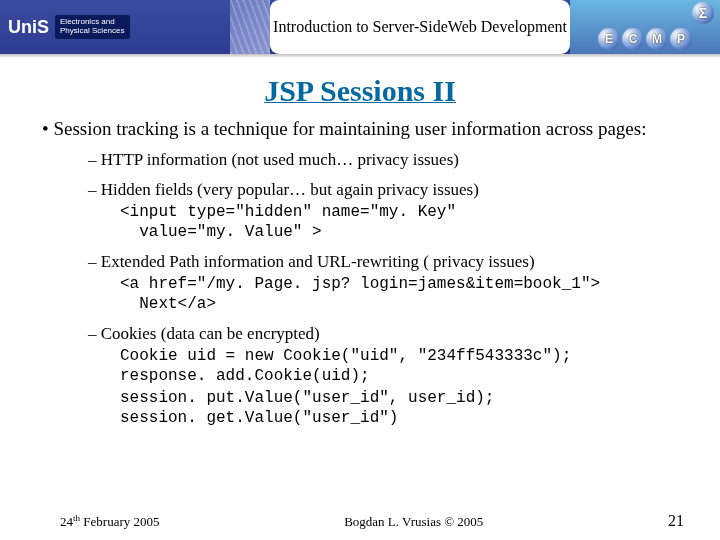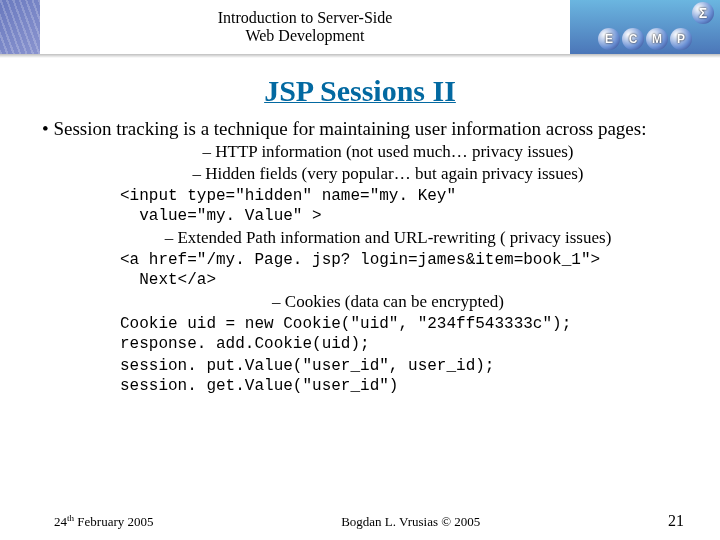--- a/index.html
+++ b/index.html
@@ -37,25 +37,26 @@
     font-family: Arial, sans-serif;
     font-size: 8px;
     line-height: 1.1;
     padding: 3px 5px;
     border-radius: 2px;
   }
   .header-center {
     flex: 1;
     background: #fff;
     display: flex;
-    flex-direction: column;
+    flex-direction: row;
     align-items: center;
     justify-content: center;
     font-size: 16px;
     line-height: 1.15;
+    border-radius: 9px;
   }
   .header-building {
     width: 40px;
     height: 54px;
     background: linear-gradient(135deg, #6a7abf 0%, #8a94cf 100%);
     position: relative;
     overflow: hidden;
   }
   .header-building::after {
     content: "";
@@ -99,47 +100,54 @@
   .content {
     padding: 10px 32px 0 42px;
     font-size: 19px;
     color: #000;
   }
   ul.top { list-style: none; padding-left: 0; }
   ul.top > li::before { content: "• "; }
   ul.top > li { margin-bottom: 4px; }
   .lvl1-cont { margin-left: 16px; }
   ul.dash { list-style: none; padding-left: 30px; font-size: 17px; }
-  ul.dash > li { margin-top: 2px; text-align: center; }
+  ul.dash > li { margin-top: 10px; }
   ul.dash > li::before { content: "– "; }
   .code-block {
     font-family: "Courier New", Courier, monospace;
     font-size: 16px;
     margin-left: 62px;
     margin-top: 2px;
     line-height: 1.25;
     white-space: pre-wrap;
   }
   .footer {
     position: absolute;
     bottom: 10px;
-    left: 10px; right: 0;
+    left: 16px; right: 0;
     display: flex;
     justify-content: space-between;
     align-items: baseline;
     padding: 0 36px 0 44px;
     font-size: 13px;
   }
   .footer .date sup { font-size: 0.7em; }
   .footer .page { font-size: 16px; }
 </style>
 </head>
 <body>
 
 <div class="header-bar">
+  <div class="header-left">
+    <span class="unis-logo">UniS</span>
+    <div class="dept-box">
+      <div>Electronics and</div>
+      <div>Physical Sciences</div>
+    </div>
+  </div>
   <div class="header-building"></div>
   <div class="header-center">
     <div>Introduction to Server-Side</div>
     <div>Web Development</div>
   </div>
   <div class="header-right">
     <div class="orb-row">
       <div class="orb">E</div>
       <div class="orb">C</div>
       <div class="orb">M</div>

